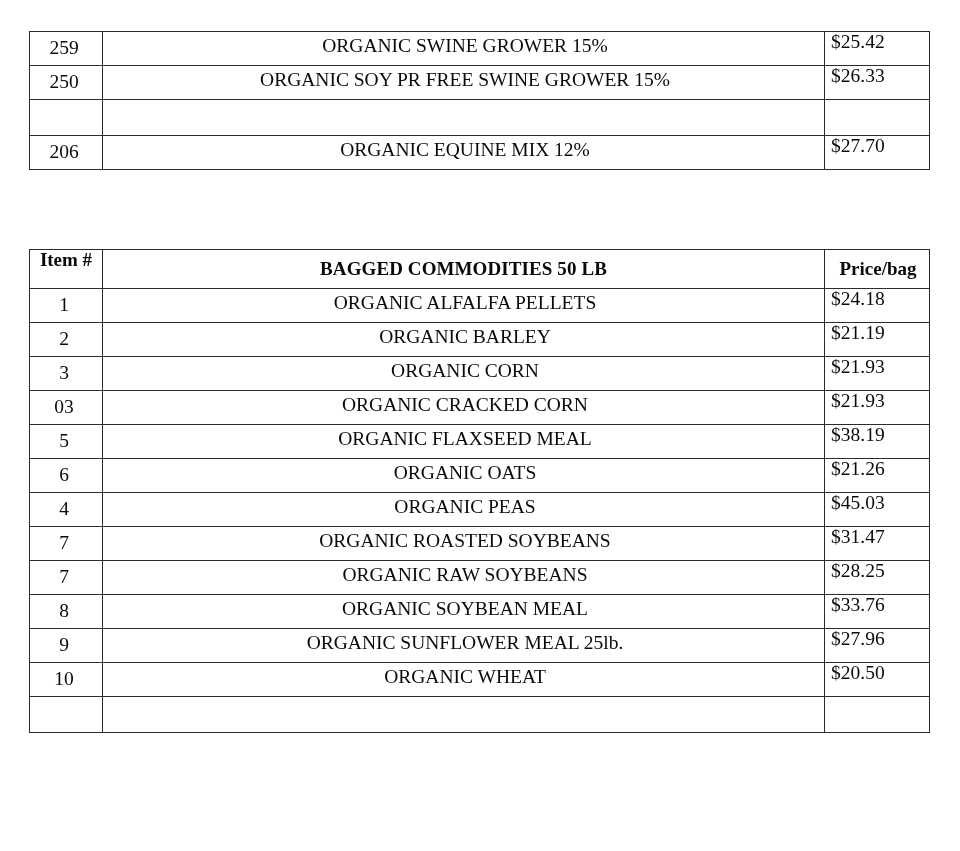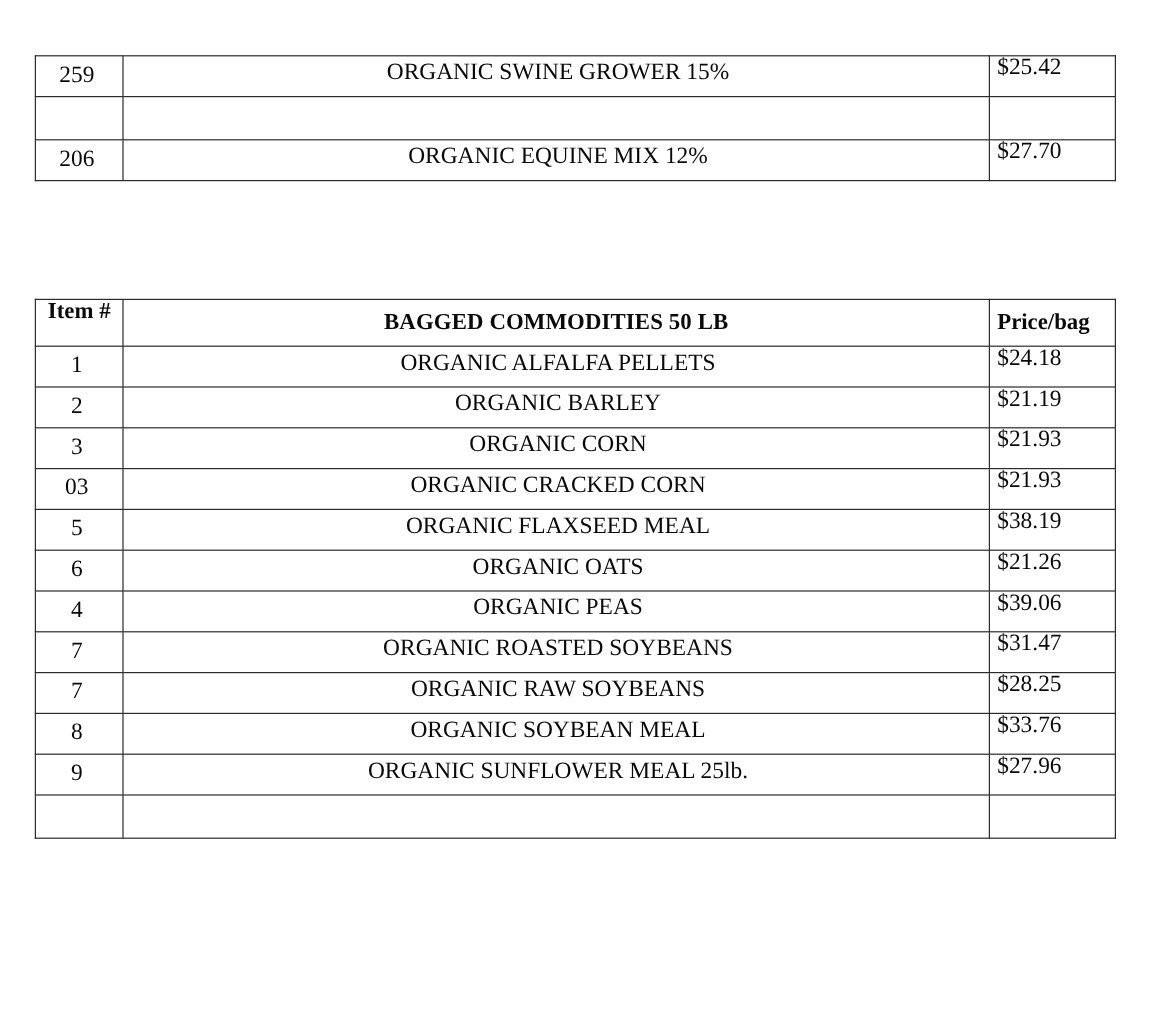--- a/index.html
+++ b/index.html
@@ -45,39 +45,44 @@
   .col-desc  { width: 722px; text-align: center;   padding: 0 4px 5px 7px; }
   .col-price { width: 105px; text-align: left;   padding: 0 4px 12px 6px; }
 
   .price-table thead th {
     font-weight: bold;
     height: 36px;
     font-size: 19px;
   }
   .price-table thead th.col-item  { text-align: center; padding: 0 4px 18px 4px; }
   .price-table thead th.col-desc  { text-align: center; padding: 0 4px 1px 4px; letter-spacing: .1px; margin-top: 12px; }
-  .price-table thead th.col-price { text-align: left;   padding: 0 4px 1px 6px; }
+  .price-table thead th.col-price { text-align: center;   padding: 0 4px 1px 6px; }
 
   .row-blank td { height: 36px; }
 
   
-  #table-top     { left: 29px; top: 46px;  width: 900px; }
+  #table-top     { left: 29px; top: 31px;  width: 900px; }
   #table-bagged  { left: 29px; top: 249px; width: 900px; }
 </style>
 </head>
 <body>
 
 <div class="page">
 
   <table class="price-table" id="table-top">
     <tbody>
         <tr class="">
           <td class="col-item">259</td>
           <td class="col-desc">ORGANIC SWINE GROWER 15%</td>
           <td class="col-price">$25.42</td>
+        </tr>
+        <tr class="">
+          <td class="col-item">250</td>
+          <td class="col-desc">ORGANIC SOY PR FREE SWINE GROWER 15%</td>
+          <td class="col-price">$26.33</td>
         </tr>
         <tr class="row-blank">
           <td class="col-item"></td>
           <td class="col-desc"></td>
           <td class="col-price"></td>
         </tr>
         <tr class="">
           <td class="col-item">206</td>
           <td class="col-desc">ORGANIC EQUINE MIX 12%</td>
           <td class="col-price">$27.70</td>
@@ -120,21 +125,21 @@
           <td class="col-price">$38.19</td>
         </tr>
         <tr class="">
           <td class="col-item">6</td>
           <td class="col-desc">ORGANIC OATS</td>
           <td class="col-price">$21.26</td>
         </tr>
         <tr class="">
           <td class="col-item">4</td>
           <td class="col-desc">ORGANIC PEAS</td>
-          <td class="col-price">$39.06</td>
+          <td class="col-price">$45.03</td>
         </tr>
         <tr class="">
           <td class="col-item">7</td>
           <td class="col-desc">ORGANIC ROASTED SOYBEANS</td>
           <td class="col-price">$31.47</td>
         </tr>
         <tr class="">
           <td class="col-item">7</td>
           <td class="col-desc">ORGANIC RAW SOYBEANS</td>
           <td class="col-price">$28.25</td>
@@ -142,20 +147,25 @@
         <tr class="">
           <td class="col-item">8</td>
           <td class="col-desc">ORGANIC SOYBEAN MEAL</td>
           <td class="col-price">$33.76</td>
         </tr>
         <tr class="">
           <td class="col-item">9</td>
           <td class="col-desc">ORGANIC SUNFLOWER MEAL 25lb.</td>
           <td class="col-price">$27.96</td>
         </tr>
+        <tr class="">
+          <td class="col-item">10</td>
+          <td class="col-desc">ORGANIC WHEAT</td>
+          <td class="col-price">$20.50</td>
+        </tr>
         <tr class="row-blank">
           <td class="col-item"></td>
           <td class="col-desc"></td>
           <td class="col-price"></td>
         </tr>
       </tbody>
   </table>
 
 </div>
 

